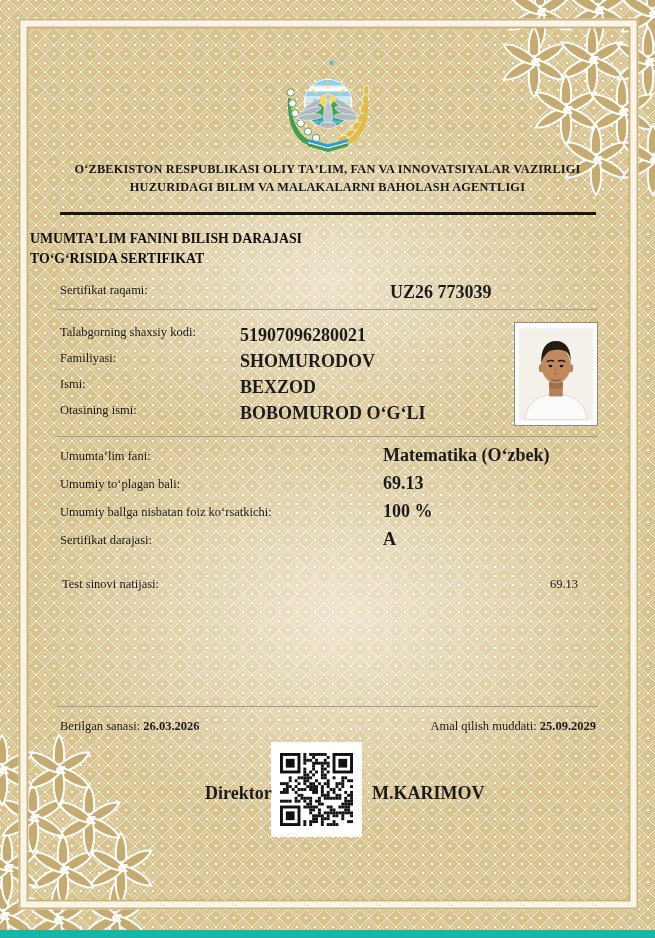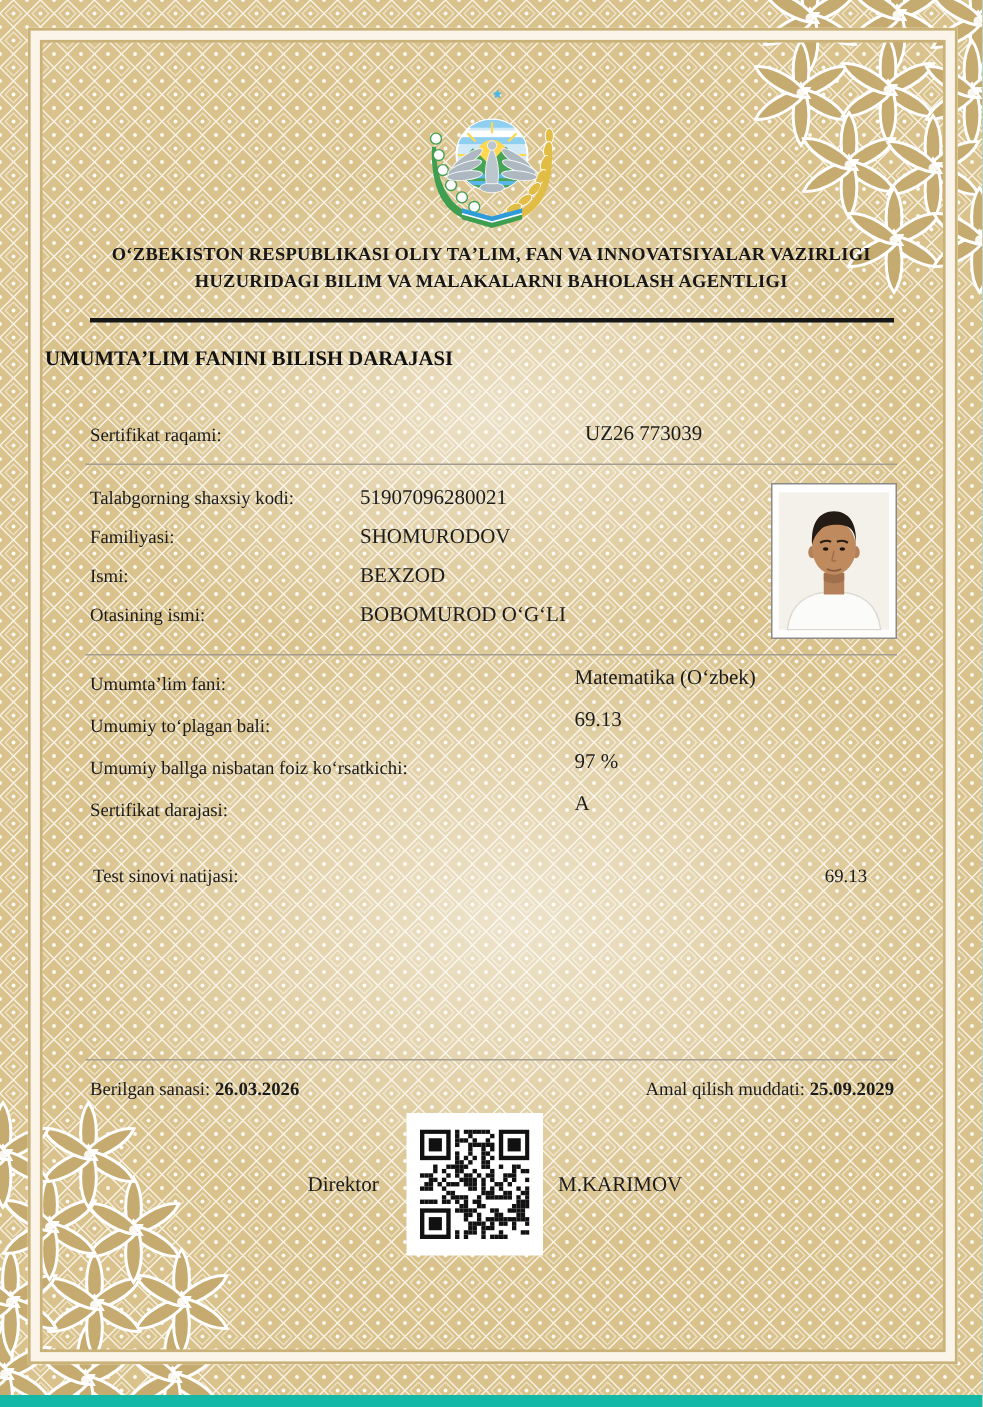--- a/index.html
+++ b/index.html
@@ -11,21 +11,21 @@
         background:
           radial-gradient(380px 240px at 50% 30%, rgba(255,255,255,.50), rgba(255,255,255,0) 72%),
           radial-gradient(430px 300px at 52% 66%, rgba(255,255,255,.55), rgba(255,255,255,0) 72%);}
   .ministry{position:absolute;left:30px;right:30px;top:161px;text-align:center;
             font-weight:bold;font-size:12.3px;line-height:17.5px;letter-spacing:.2px;color:#171717;}
   .titleblk{position:absolute;left:30px;right:30px;top:229px;
             font-weight:bold;font-size:13.8px;line-height:19.5px;color:#111;}
   .rule-black{position:absolute;left:60px;top:212px;width:536px;height:3px;background:#161616;}
   .hr{position:absolute;left:57px;width:541px;height:1px;background:#a39d91;}
   .lbl{position:absolute;font-size:12.5px;white-space:nowrap;}
-  .val{position:absolute;font-size:14px;font-weight:normal;white-space:nowrap;}
+  .val{position:absolute;font-size:18px;font-weight:bold;white-space:nowrap;}
   .b{font-weight:bold;}
   .footline{position:absolute;font-size:12.5px;white-space:nowrap;}
   .photo{position:absolute;left:514px;top:322px;width:84px;height:104px;background:#fff;
          border:1px solid #8a8a86;box-sizing:border-box;padding:4px;}
   .photo svg{display:block;width:74px;height:94px;}
   .emblem{position:absolute;left:282px;top:56px;width:92px;height:102px;}
   .qrbox{position:absolute;left:271px;top:742px;width:91px;height:95px;background:#fff;
          display:flex;align-items:center;justify-content:center;}
 </style>
 </head>
@@ -161,20 +161,21 @@
 
     <div class="ministry">
       <div>OʻZBEKISTON RESPUBLIKASI OLIY TAʼLIM, FAN VA INNOVATSIYALAR VAZIRLIGI</div>
       <div>HUZURIDAGI BILIM VA MALAKALARNI BAHOLASH AGENTLIGI</div>
     </div>
 
     <div class="rule-black"></div>
 
     <div class="titleblk">
       <div>UMUMTAʼLIM FANINI BILISH DARAJASI</div>
+      <div>TOʻGʻRISIDA SERTIFIKAT</div>
     </div>
 
     <div class="lbl" style="left:60px;top:283px">Sertifikat raqami:</div>
     <div class="val" style="left:390px;top:282px">UZ26 773039</div>
 
     <div class="hr" style="top:309px"></div>
 
     <div class="lbl" style="left:60px;top:325px">Talabgorning shaxsiy kodi:</div>
     <div class="val" style="left:240px;top:325px">51907096280021</div>
     <div class="lbl" style="left:60px;top:351px">Familiyasi:</div>
@@ -203,21 +204,21 @@
       </svg>
     </div>
 
     <div class="hr" style="top:436px"></div>
 
     <div class="lbl" style="left:60px;top:449px">Umumtaʼlim fani:</div>
     <div class="val" style="left:383px;top:445px">Matematika (Oʻzbek)</div>
     <div class="lbl" style="left:60px;top:477px">Umumiy toʻplagan bali:</div>
     <div class="val" style="left:383px;top:473px">69.13</div>
     <div class="lbl" style="left:60px;top:505px">Umumiy ballga nisbatan foiz koʻrsatkichi:</div>
-    <div class="val" style="left:383px;top:501px">97 %</div>
+    <div class="val" style="left:383px;top:501px">100 %</div>
     <div class="lbl" style="left:60px;top:533px">Sertifikat darajasi:</div>
     <div class="val" style="left:383px;top:529px">A</div>
 
     <div class="lbl" style="left:62px;top:577px">Test sinovi natijasi:</div>
     <div class="lbl" style="right:77px;top:577px">69.13</div>
 
     <div class="hr" style="top:706px"></div>
 
     <div class="footline" style="left:60px;top:719px">
       <span>Berilgan sanasi:</span>

